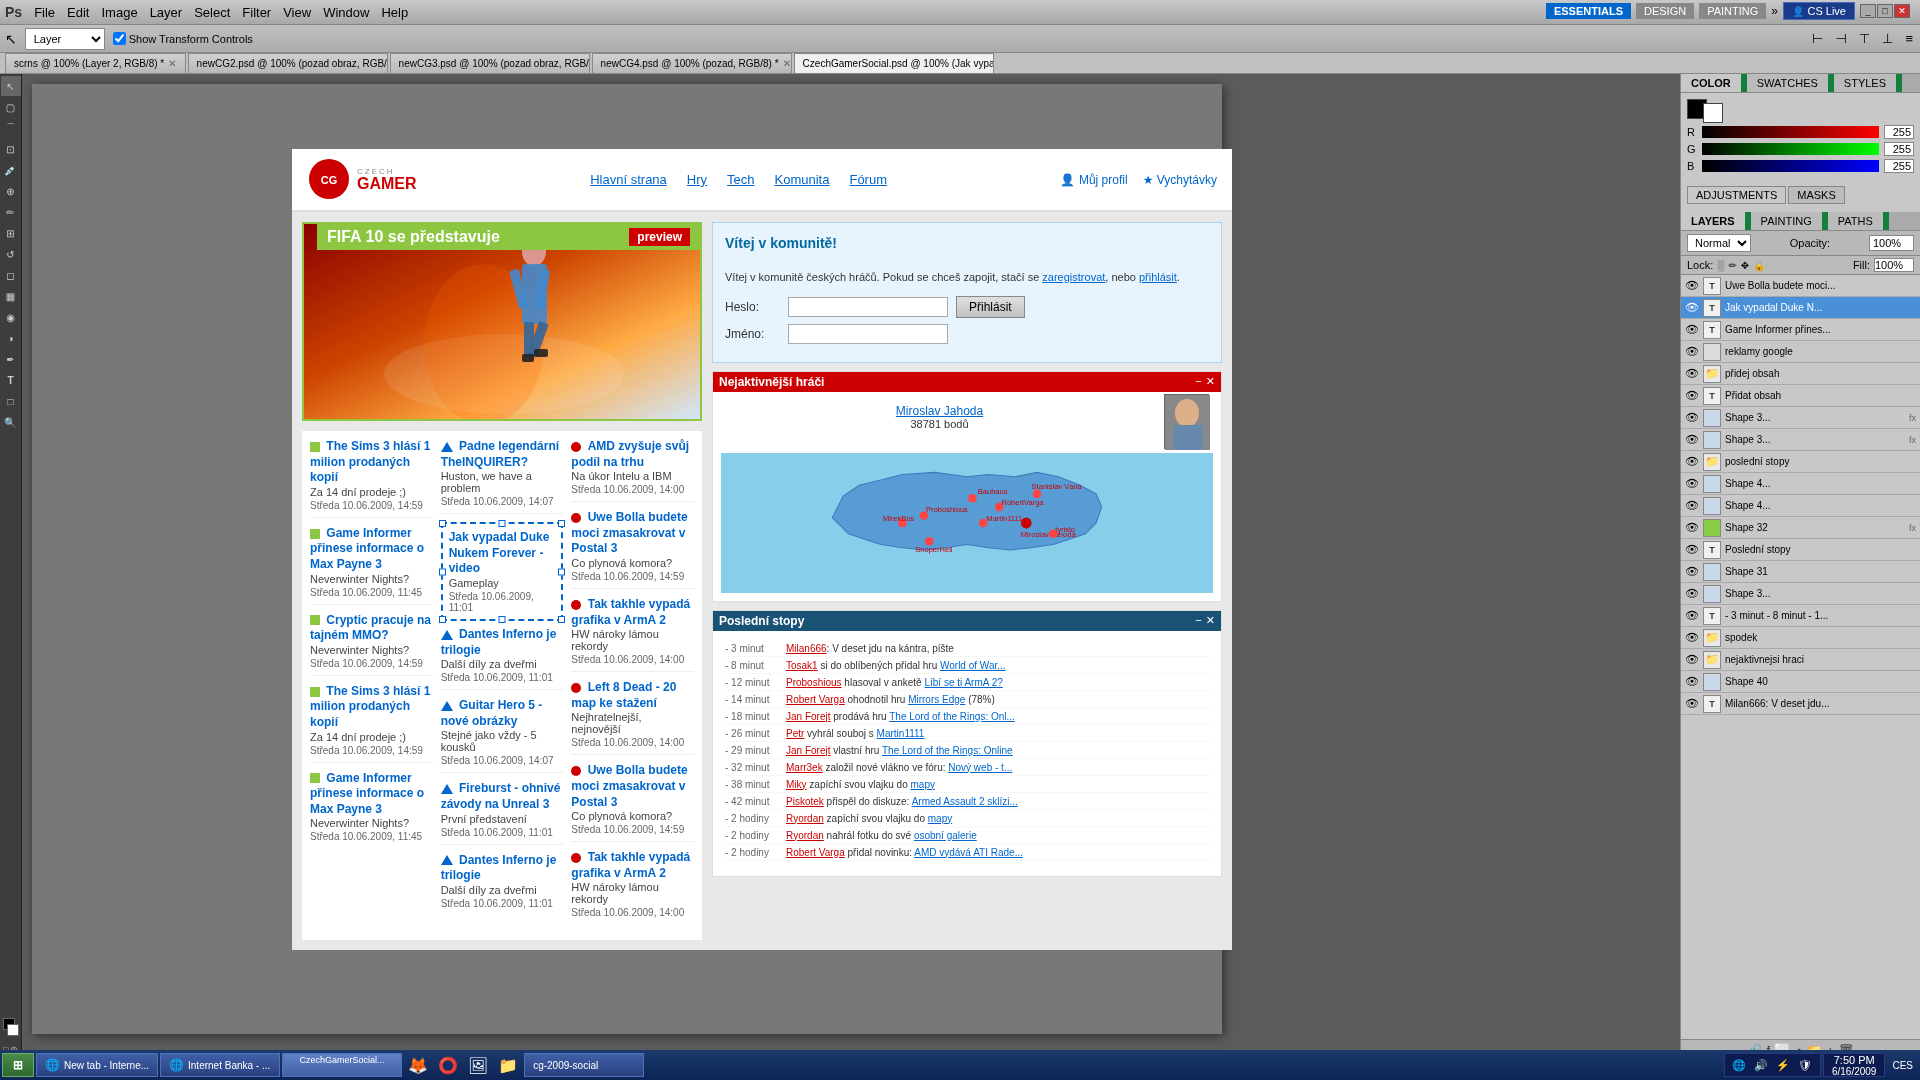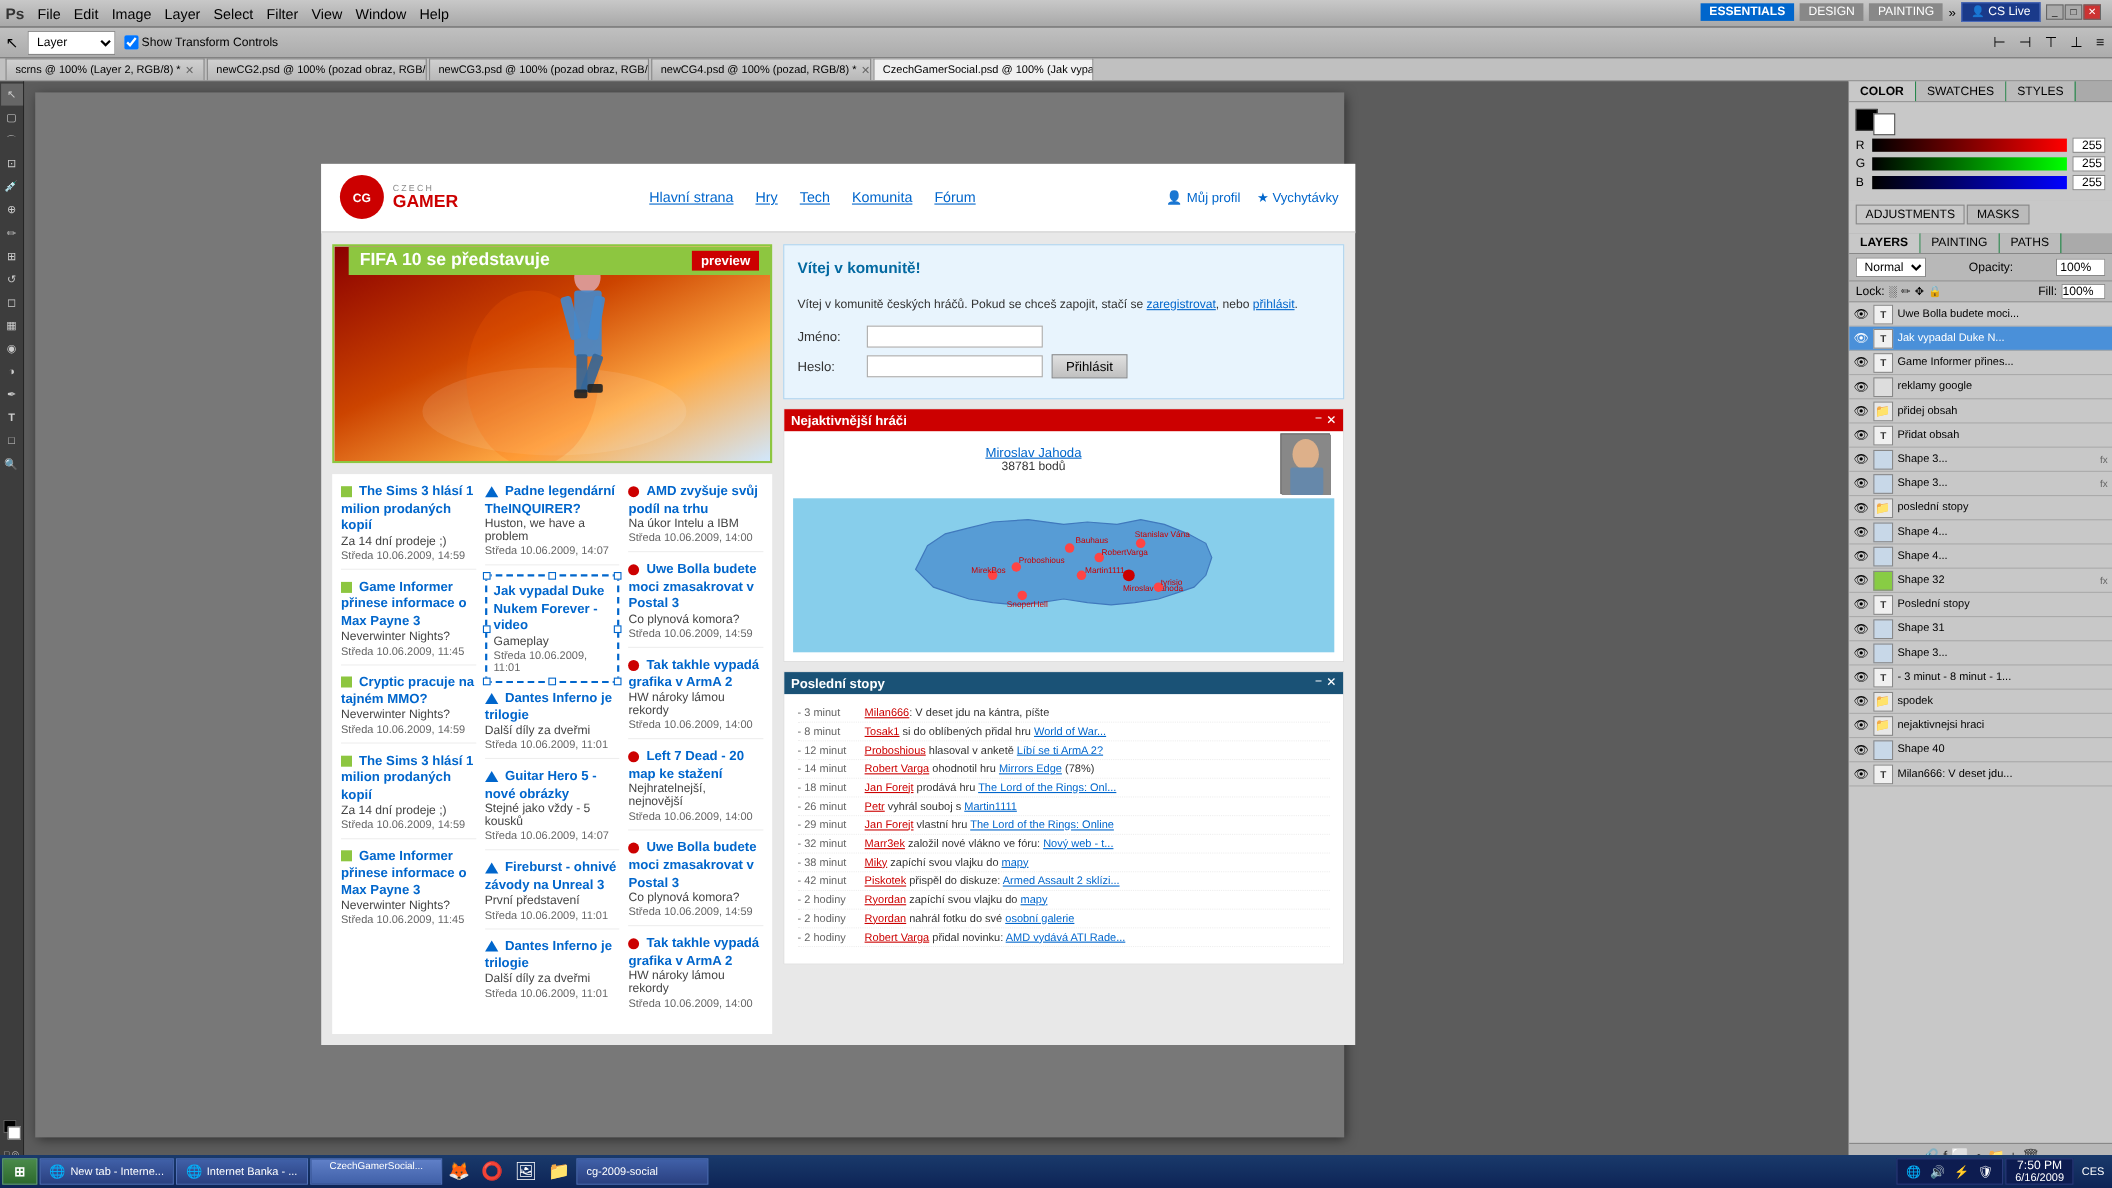--- a/index.html
+++ b/index.html
@@ -169,21 +169,21 @@
     
     .ps-right-panel {
       width: 240px; background: #c0c0c0; border-left: 1px solid #888;
       display: flex; flex-direction: column; flex-shrink: 0;
     }
     .ps-panel-tabs {
       display: flex; background: #aaa; border-bottom: 1px solid #888;
     }
     .ps-panel-tab {
       padding: 3px 10px; font-size: 11px; cursor: pointer;
-      border-right: 1px solid #15803d; background: #bbb;
+      border-right: 6px solid #15803d; background: #bbb;
     }
     .ps-panel-tab.active { background: #c8c8c8; font-weight: bold; }
 
     .ps-color-panel { padding: 6px; background: #c8c8c8; }
     .ps-color-row { display: flex; align-items: center; gap: 5px; margin-bottom: 3px; }
     .ps-color-label { font-size: 11px; width: 10px; }
     .ps-color-slider-container { flex: 1; height: 12px; position: relative; }
     .ps-color-slider-r { background: linear-gradient(to right, #000, #ff0000); height: 100%; }
     .ps-color-slider-g { background: linear-gradient(to right, #000, #00ff00); height: 100%; }
     .ps-color-slider-b { background: linear-gradient(to right, #000, #0000ff); height: 100%; }
@@ -557,21 +557,21 @@
                       <div class="article-date">Středa 10.06.2009, 14:59</div>
                     </div>
                     <div class="col-article">
                       <span class="icon-circle"></span>
                       <a class="article-title">Tak takhle vypadá grafika v ArmA 2</a>
                       <div class="article-sub">HW nároky lámou rekordy</div>
                       <div class="article-date">Středa 10.06.2009, 14:00</div>
                     </div>
                     <div class="col-article">
                       <span class="icon-circle"></span>
-                      <a class="article-title">Left 7 Dead - 20 map ke stažení</a>
+                      <a class="article-title">Left 8 Dead - 20 map ke stažení</a>
                       <div class="article-sub">Nejhratelnejší, nejnovější</div>
                       <div class="article-date">Středa 10.06.2009, 14:00</div>
                     </div>
                     <div class="col-article">
                       <span class="icon-circle"></span>
                       <a class="article-title">Uwe Bolla budete moci zmasakrovat v Postal 3</a>
                       <div class="article-sub">Co plynová komora?</div>
                       <div class="article-date">Středa 10.06.2009, 14:59</div>
                     </div>
                     <div class="col-article">
@@ -589,27 +589,27 @@
 
               <div class="welcome-box">
                 <div class="welcome-title">Vítej v komunitě!</div>
                 <div class="welcome-text">
                   Vítej v komunitě českých hráčů. Pokud se chceš zapojit, stačí se 
                   <a class="welcome-link">zaregistrovat</a>, nebo 
                   <a class="welcome-link">přihlásit</a>.
                 </div>
                 <div class="login-form">
                   <div class="login-row">
-                    <span class="login-label">Jméno:</span>
-                    <input type="text" class="login-input" style="">
-                  </div>
-                  <div class="login-row">
                     <span class="login-label">Heslo:</span>
                     <input type="password" class="login-input" style="">
                     <button class="login-btn">Přihlásit</button>
+                  </div>
+                  <div class="login-row">
+                    <span class="login-label">Jméno:</span>
+                    <input type="text" class="login-input" style="">
                   </div>
                 </div>
               </div>
 
               <div class="active-players-box">
                 <div class="box-header box-header-red">
                   <span class="box-header-title">Nejaktivnější hráči</span>
                   <div class="box-header-icons">
                     <span class="box-header-icon">−</span>
                     <span class="box-header-icon">✕</span>

